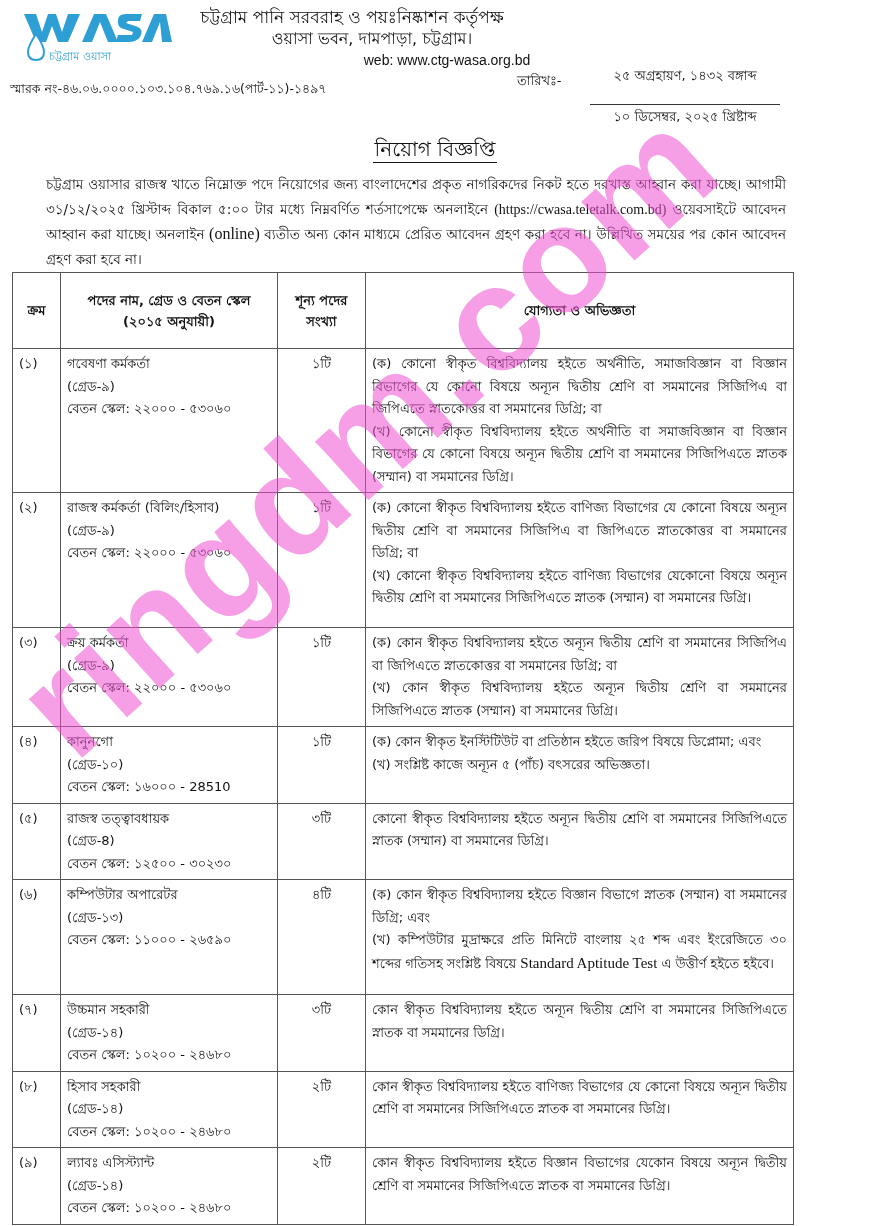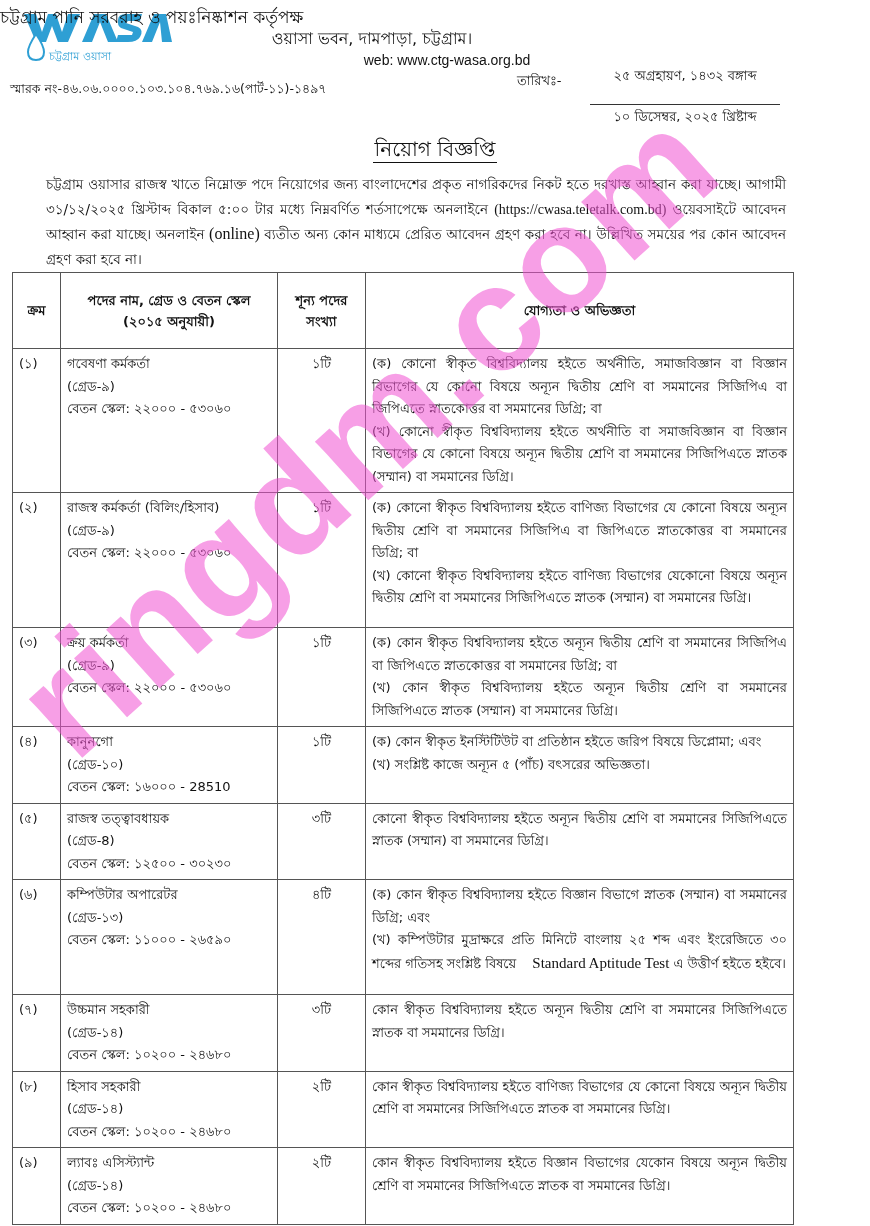--- a/index.html
+++ b/index.html
@@ -2,21 +2,21 @@
 <html><head>
 <meta charset="utf-8">
 <style>
   html, body { margin: 0; padding: 0; background: #ffffff; }
   body { width: 870px; height: 1226px; position: relative; overflow: hidden;
          font-family: "DejaVu Sans", "Liberation Sans", sans-serif; color: #111; }
   .abs { position: absolute; }
 
   
   .logo { left: 22px; top: 10px; width: 150px; height: 54px; }
-  .org-name { left: 0; width: 704px; top: 5px; text-align: left; font-size: 17px; line-height: 24px; }
+  .org-name { left: 0; width: 704px; top: 5px; text-align: center; font-size: 17px; line-height: 24px; }
   .org-addr { left: 0; width: 744px; top: 28px; text-align: center; font-size: 16px; line-height: 22px; }
   .org-web { left: 12px; width: 870px; top: 50px; text-align: center; font-size: 14px; line-height: 20px;
              font-family: "Liberation Sans", sans-serif; }
   .memo { left: 10px; top: 80px; font-size: 12.5px; line-height: 18px; }
   .date-label { left: 517px; top: 72px; font-size: 13px; line-height: 18px; }
   .date-box { left: 590px; top: 66px; width: 190px; text-align: center; font-size: 13px; }
   .date-top { line-height: 20px; padding-bottom: 18px; border-bottom: 1px solid #333; }
   .date-bot { line-height: 20px; padding-top: 2px; }
 
   
@@ -32,21 +32,21 @@
   table.jobs { position: absolute; left: 12px; top: 272px; width: 781px; border-collapse: collapse;
                table-layout: fixed; font-size: 13px; }
   table.jobs th, table.jobs td { border: 1px solid #555; vertical-align: top; padding: 4px 6px; }
   table.jobs th { font-weight: bold; text-align: center; vertical-align: middle; font-size: 13px; line-height: 21px; }
   col.c1 { width: 48px; } col.c2 { width: 217px; } col.c3 { width: 88px; } col.c4 { width: 428px; }
   td.sl { text-align: left; padding-left: 8px; line-height: 22.5px; }
   td.post { line-height: 22.5px; margin-top: 40px; }
   td.post div { white-space: nowrap; }
   td.cnt { text-align: center; line-height: 22.5px; }
   td.qual { line-height: 22.5px; text-align: justify; }
-  td.qual .en { font-family: "Liberation Serif", serif; font-size: 15px; margin-left: 12px; }
+  td.qual .en { font-family: "Liberation Serif", serif; font-size: 15px; }
 
   
   .watermark { left: 40px; top: 640px; font-family: "Liberation Sans", sans-serif; font-weight: bold;
                font-size: 150px; color: rgba(240, 80, 210, 0.55); transform: rotate(-42deg);
                transform-origin: left center; white-space: nowrap; pointer-events: none; letter-spacing: 2px; }
 </style>
 </head>
 <body>
 
 <div class="abs logo">

